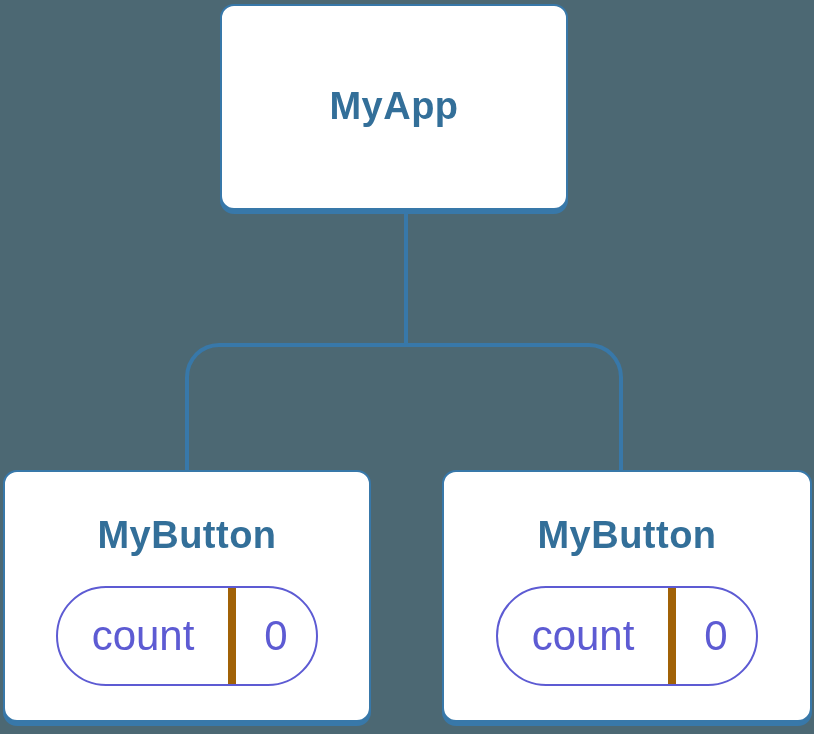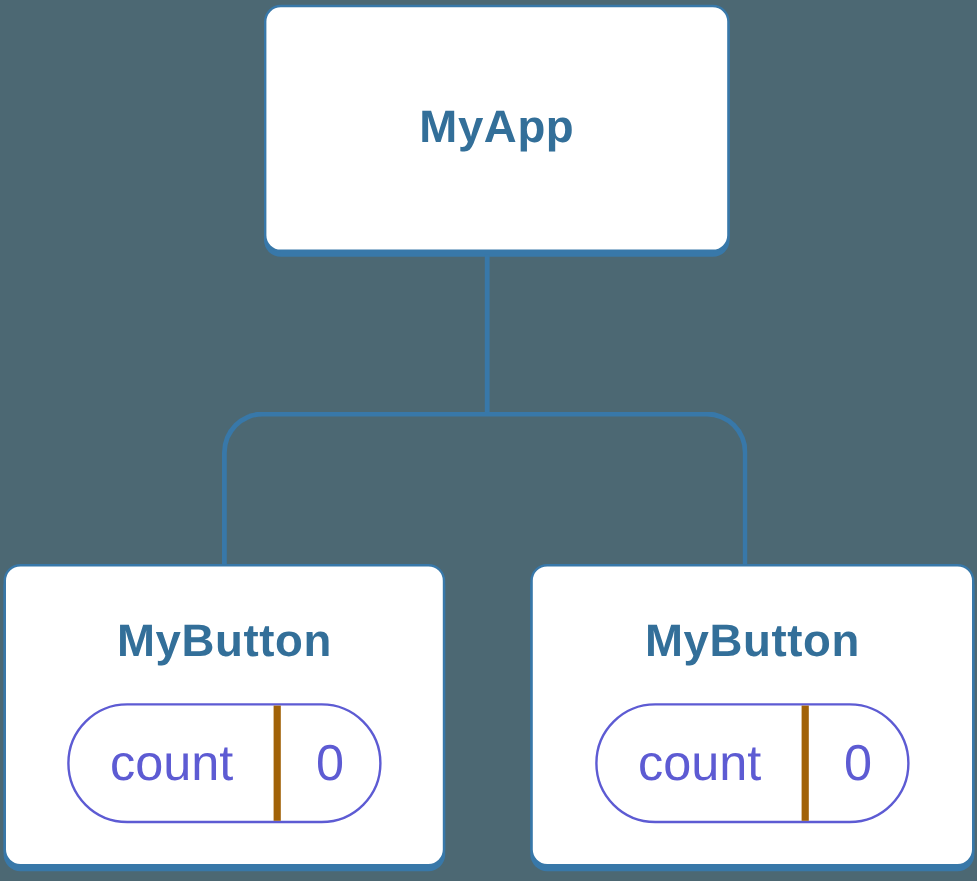--- a/index.html
+++ b/index.html
@@ -23,21 +23,21 @@
     border-radius: 14px;
     box-shadow: 0 4px 0 #3878a9;
     box-sizing: border-box;
     display: flex;
     flex-direction: column;
     align-items: center;
   }
   #node-myapp {
     left: 220px;
     top: 4px;
-    width: 388px;
+    width: 348px;
     height: 206px;
     justify-content: center;
   }
   #node-mybutton-1 {
     left: 3px;
     top: 470px;
     width: 368px;
     height: 252px;
   }
   #node-mybutton-2 {
@@ -89,21 +89,21 @@
     border: 2px solid #5d5bd3;
     border-radius: 50px;
     display: flex;
     align-items: stretch;
     background: #ffffff;
     color: #5d5bd3;
     font-size: 42px;
   }
   .state-key-cell {
     flex: 0 0 170px;
-    border-right: 6px solid #a16207;
+    border-right: 8px solid #a16207;
     display: flex;
     align-items: center;
     justify-content: center;
   }
   .state-value-cell {
     flex: 1 1 auto;
     display: flex;
     align-items: center;
     justify-content: center;
   }

